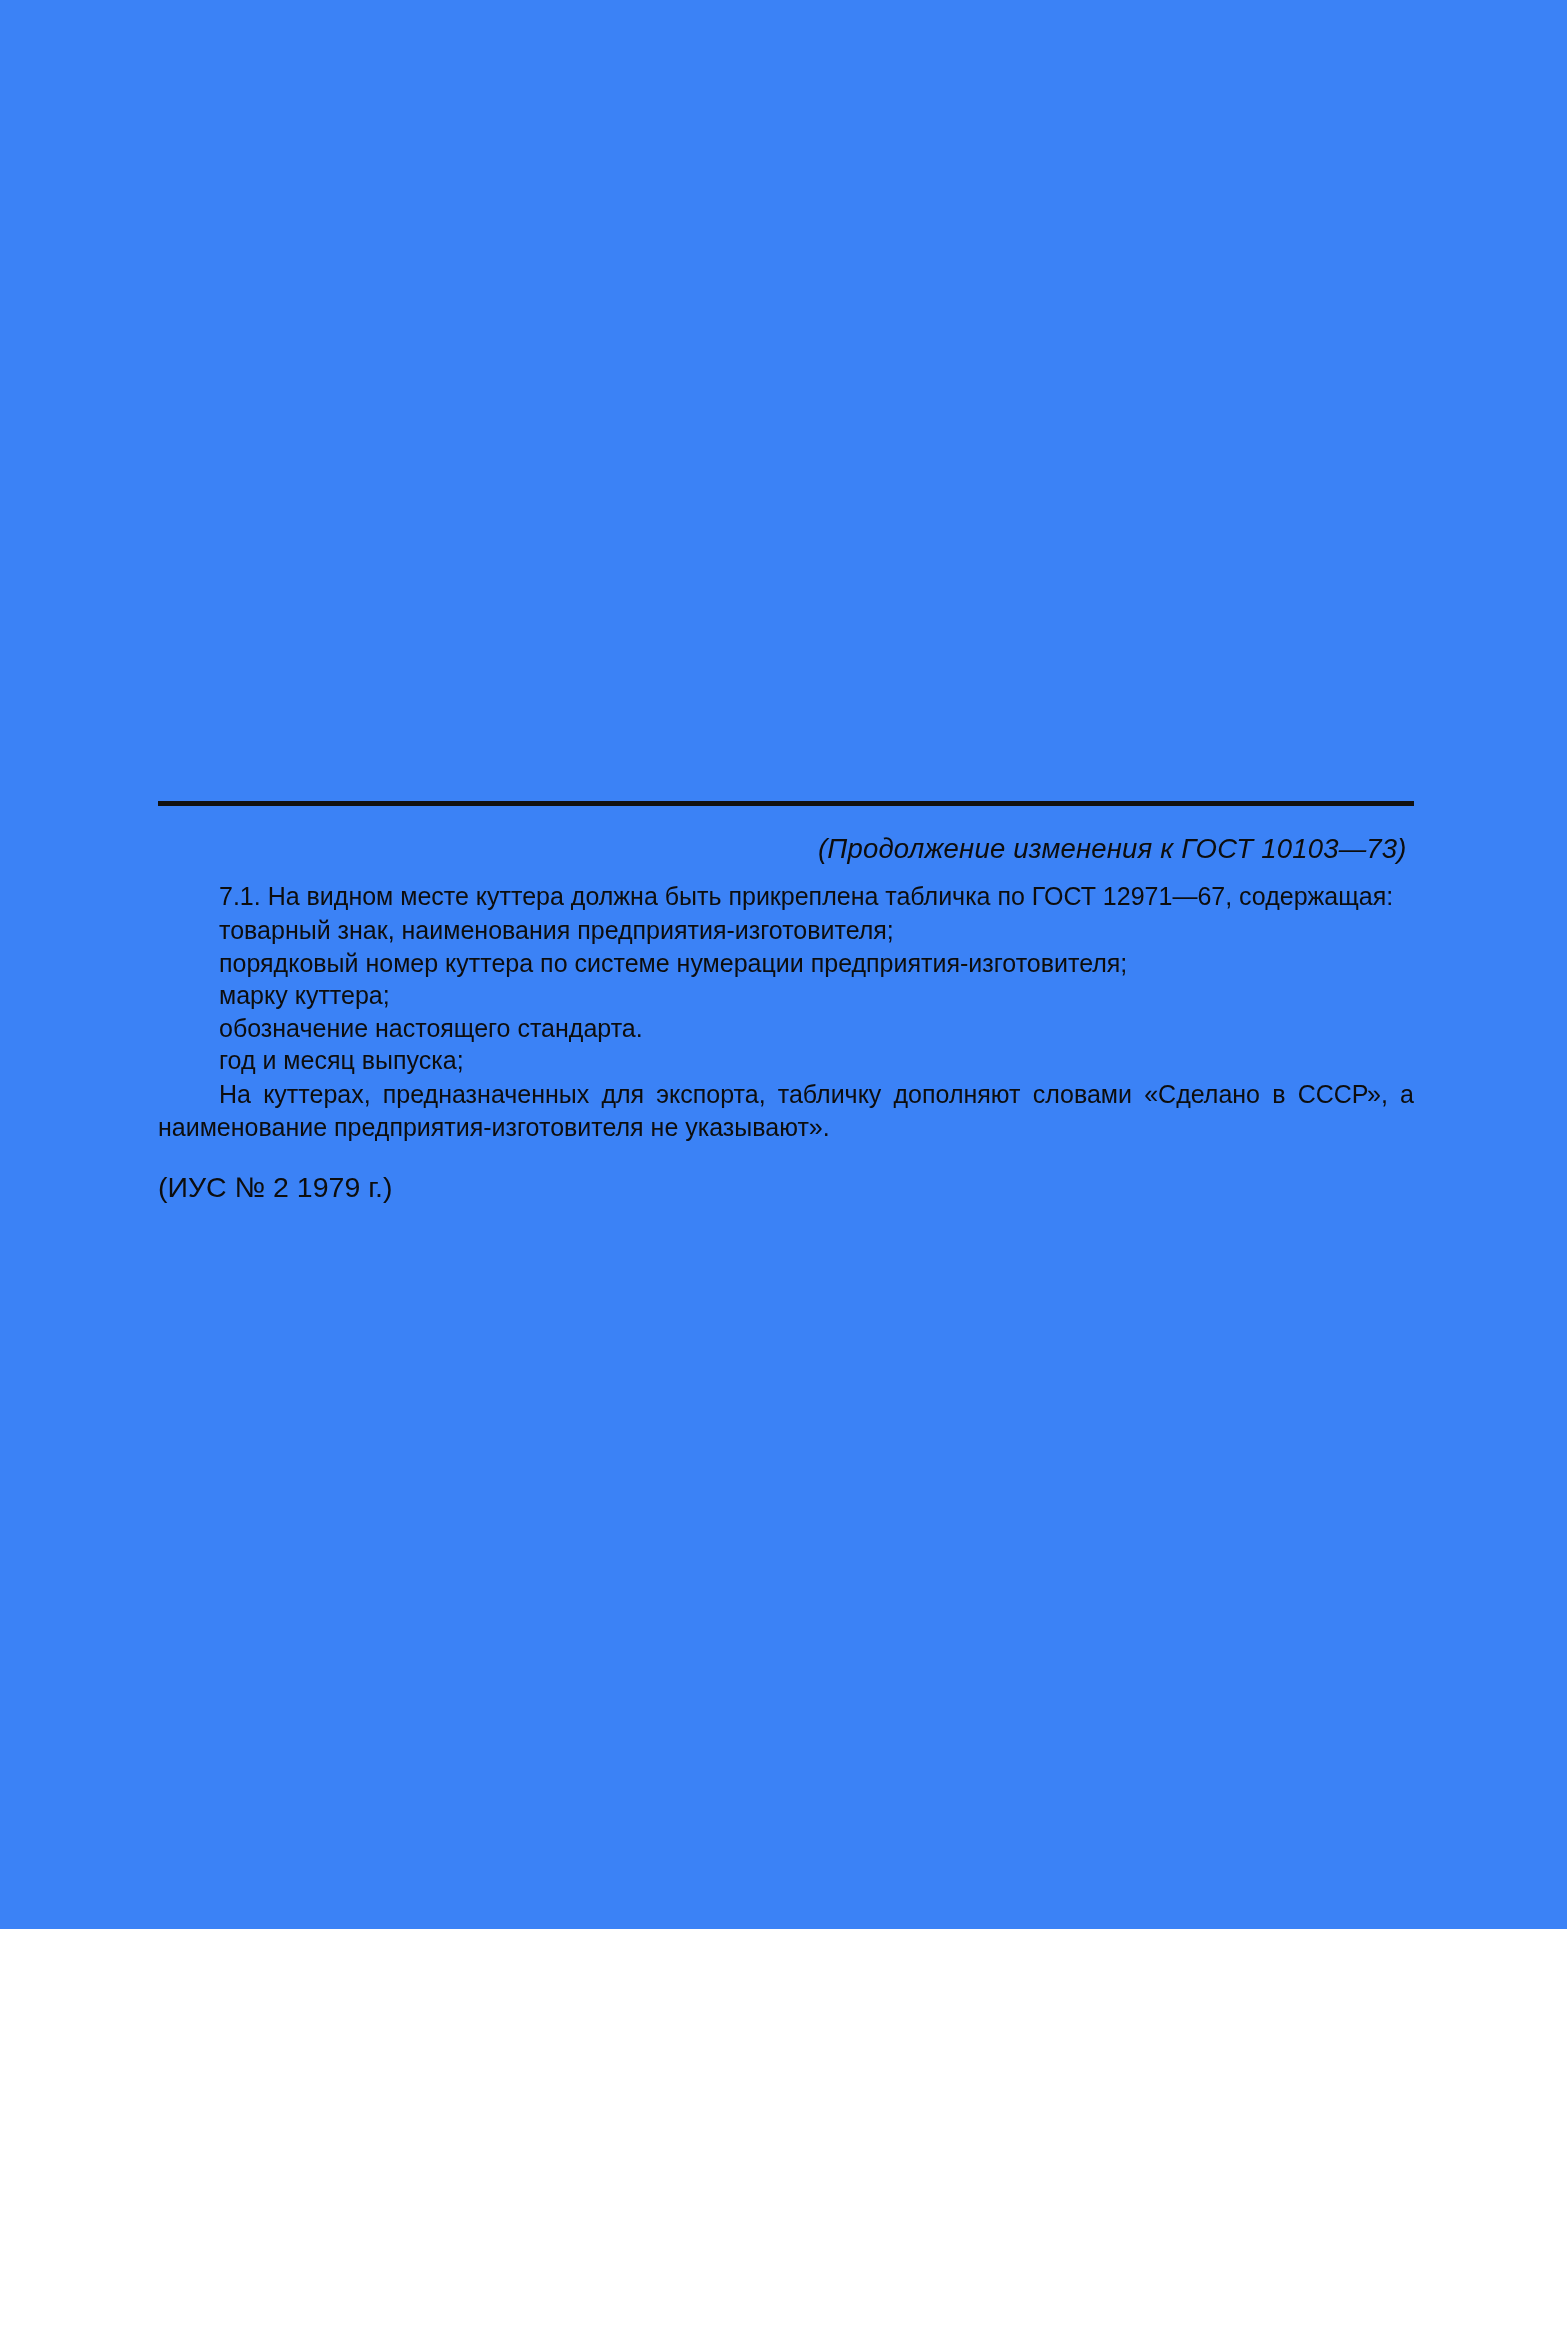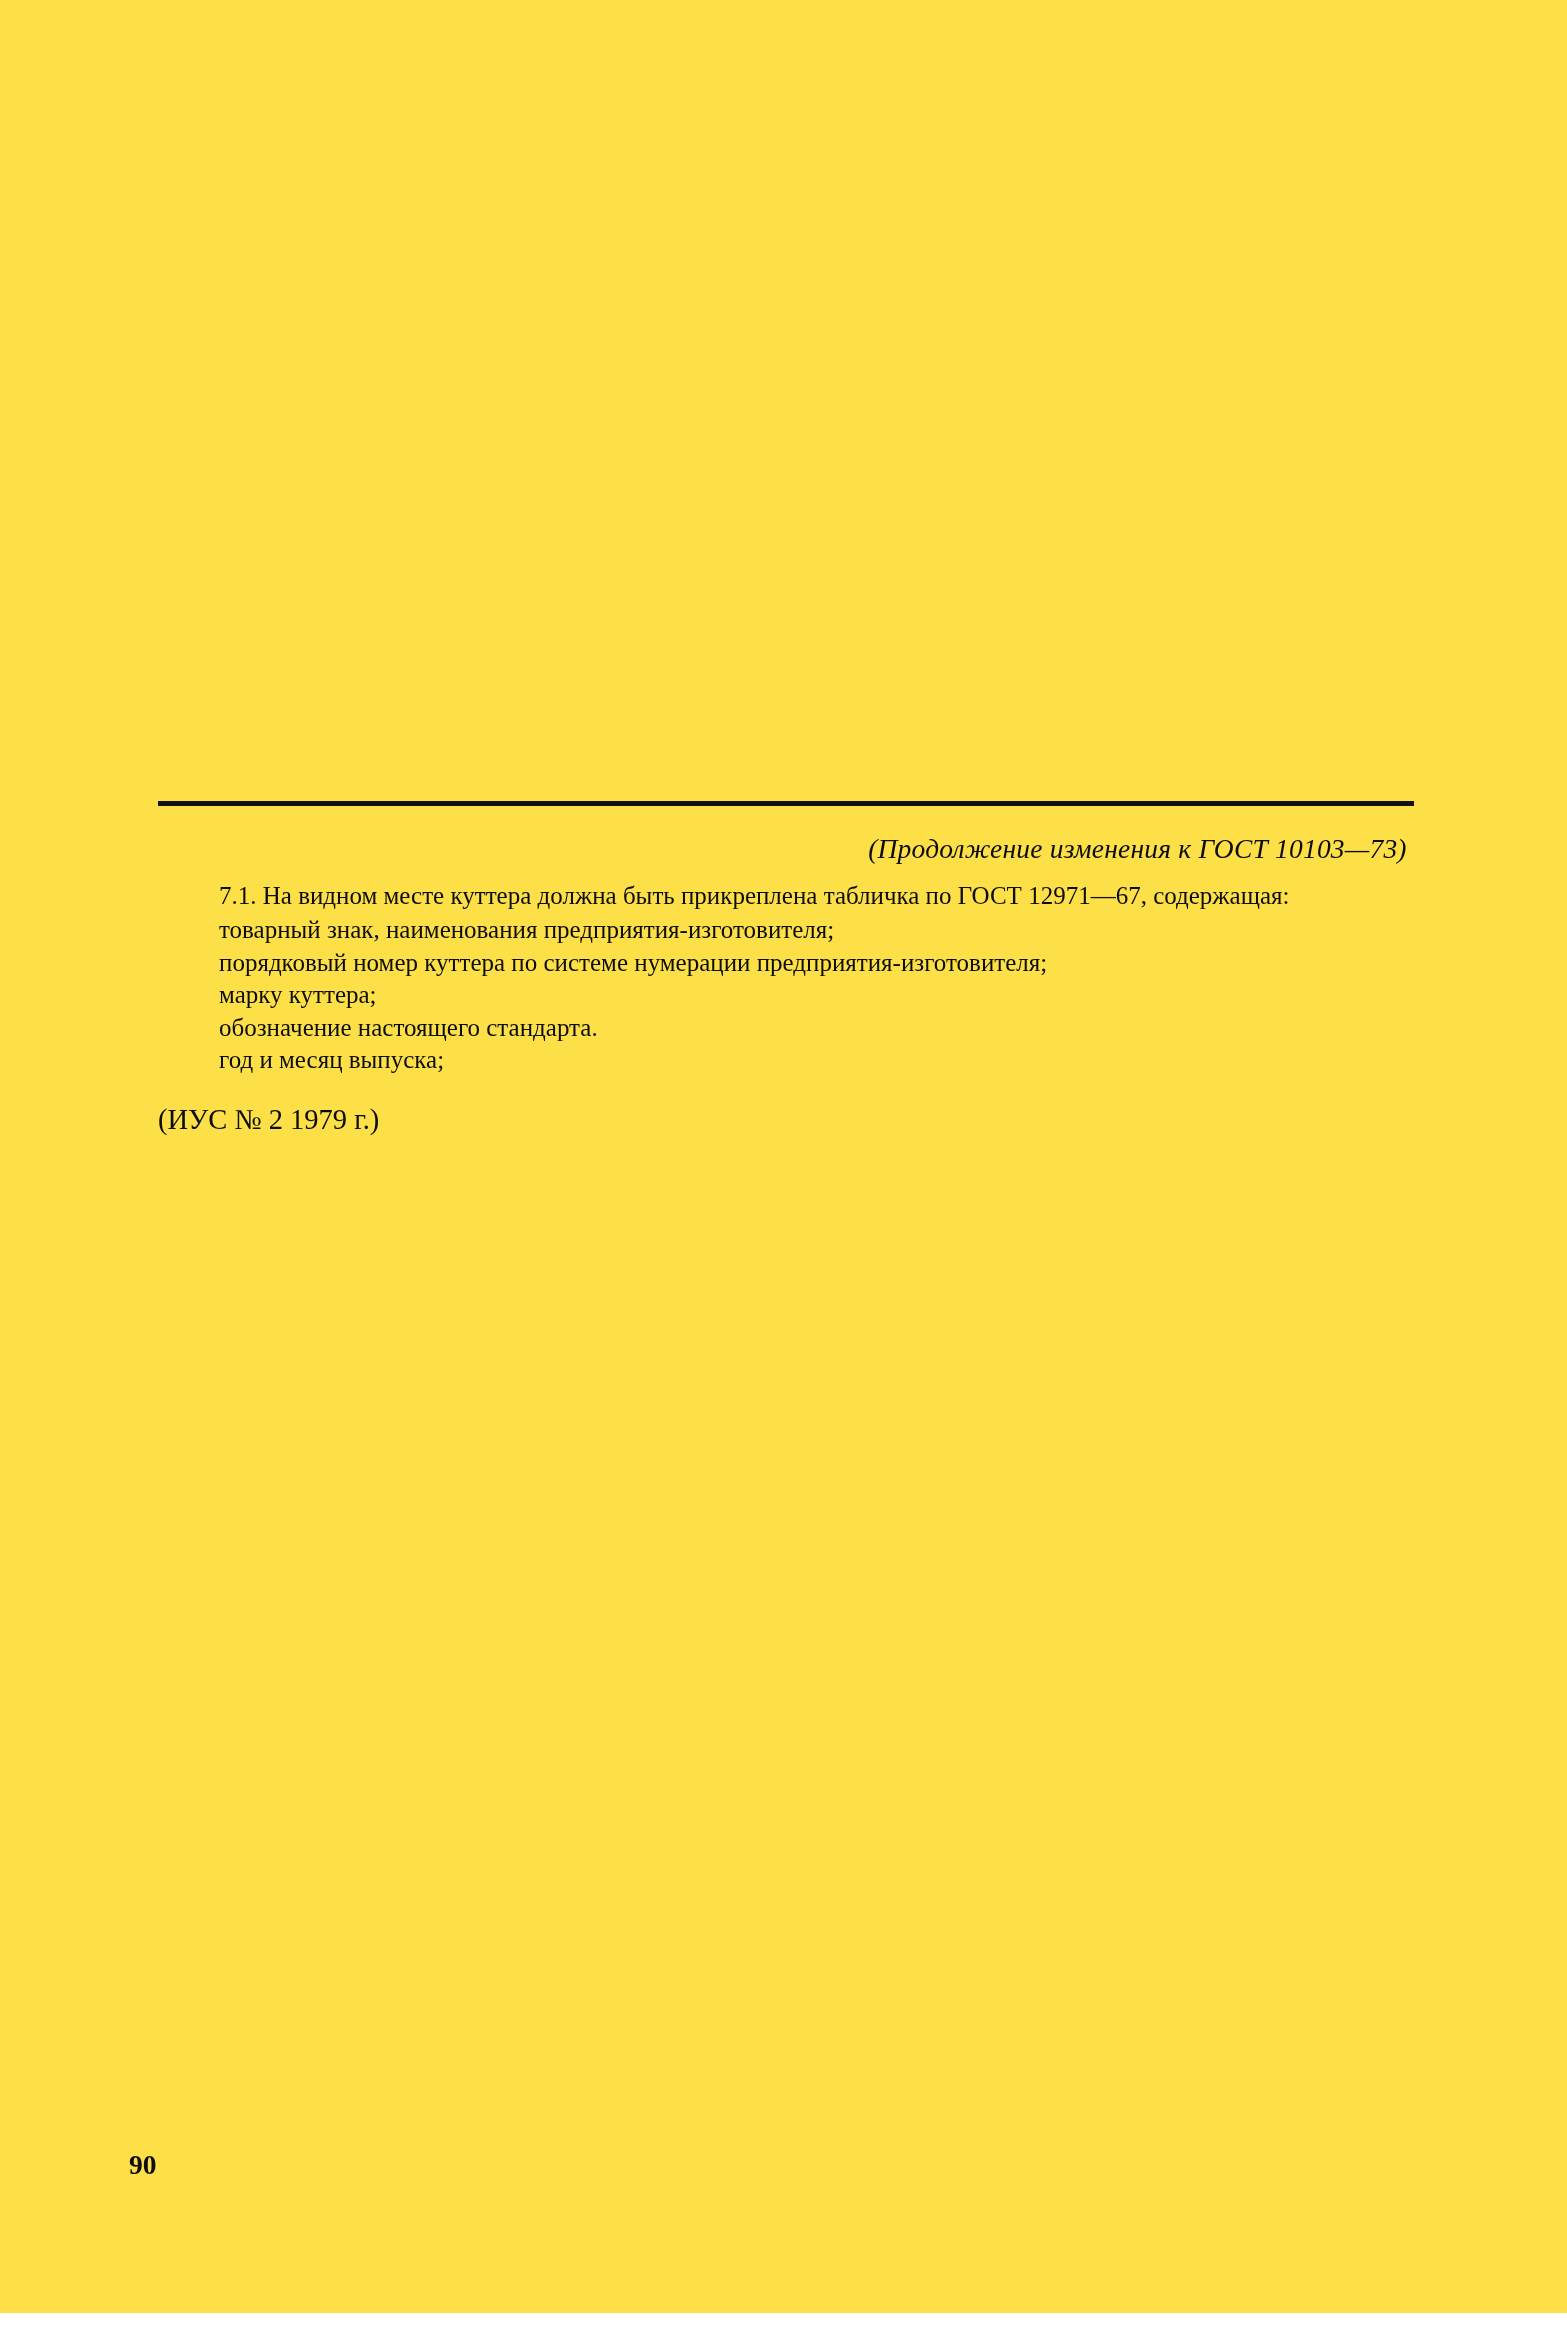--- a/index.html
+++ b/index.html
@@ -3,23 +3,23 @@
 <meta charset="utf-8">
 <style>
   html, body {
     margin: 0;
     padding: 0;
     background: #ffffff;
   }
   .page {
     position: relative;
     width: 1568px;
-    height: 2313px;
-    background: #fde047;
-    font-family: Liberation Serif, serif;
+    height: 1929px;
+    background: #3b82f6;
+    font-family: Liberation Sans, sans-serif;
     color: #0d0d0d;
     overflow: hidden;
   }
   .content {
     position: absolute;
     left: 158px;
     top: 801px;
     width: 1256px;
   }
   .rule {
@@ -87,20 +87,21 @@
     <p class="para indent">7.1. На видном месте куттера должна быть прикреплена табличка по ГОСТ 12971—67, содержащая:</p>
 
     <ul class="list">
       <li>товарный знак, наименования предприятия-изготовителя;</li>
       <li>порядковый номер куттера по системе нумерации предприятия-изготовителя;</li>
       <li>марку куттера;</li>
       <li>обозначение настоящего стандарта.</li>
       <li>год и месяц выпуска;</li>
     </ul>
 
+    <p class="para indent closing">На куттерах, предназначенных для экспорта, табличку дополняют словами «Сделано в СССР», а наименование предприятия-изготовителя не указывают».</p>
 
     <div class="issue-line">(ИУС № 2 1979 г.)</div>
 
   </div>
 
   <div class="page-number">90</div>
 
 </div>
 
 

